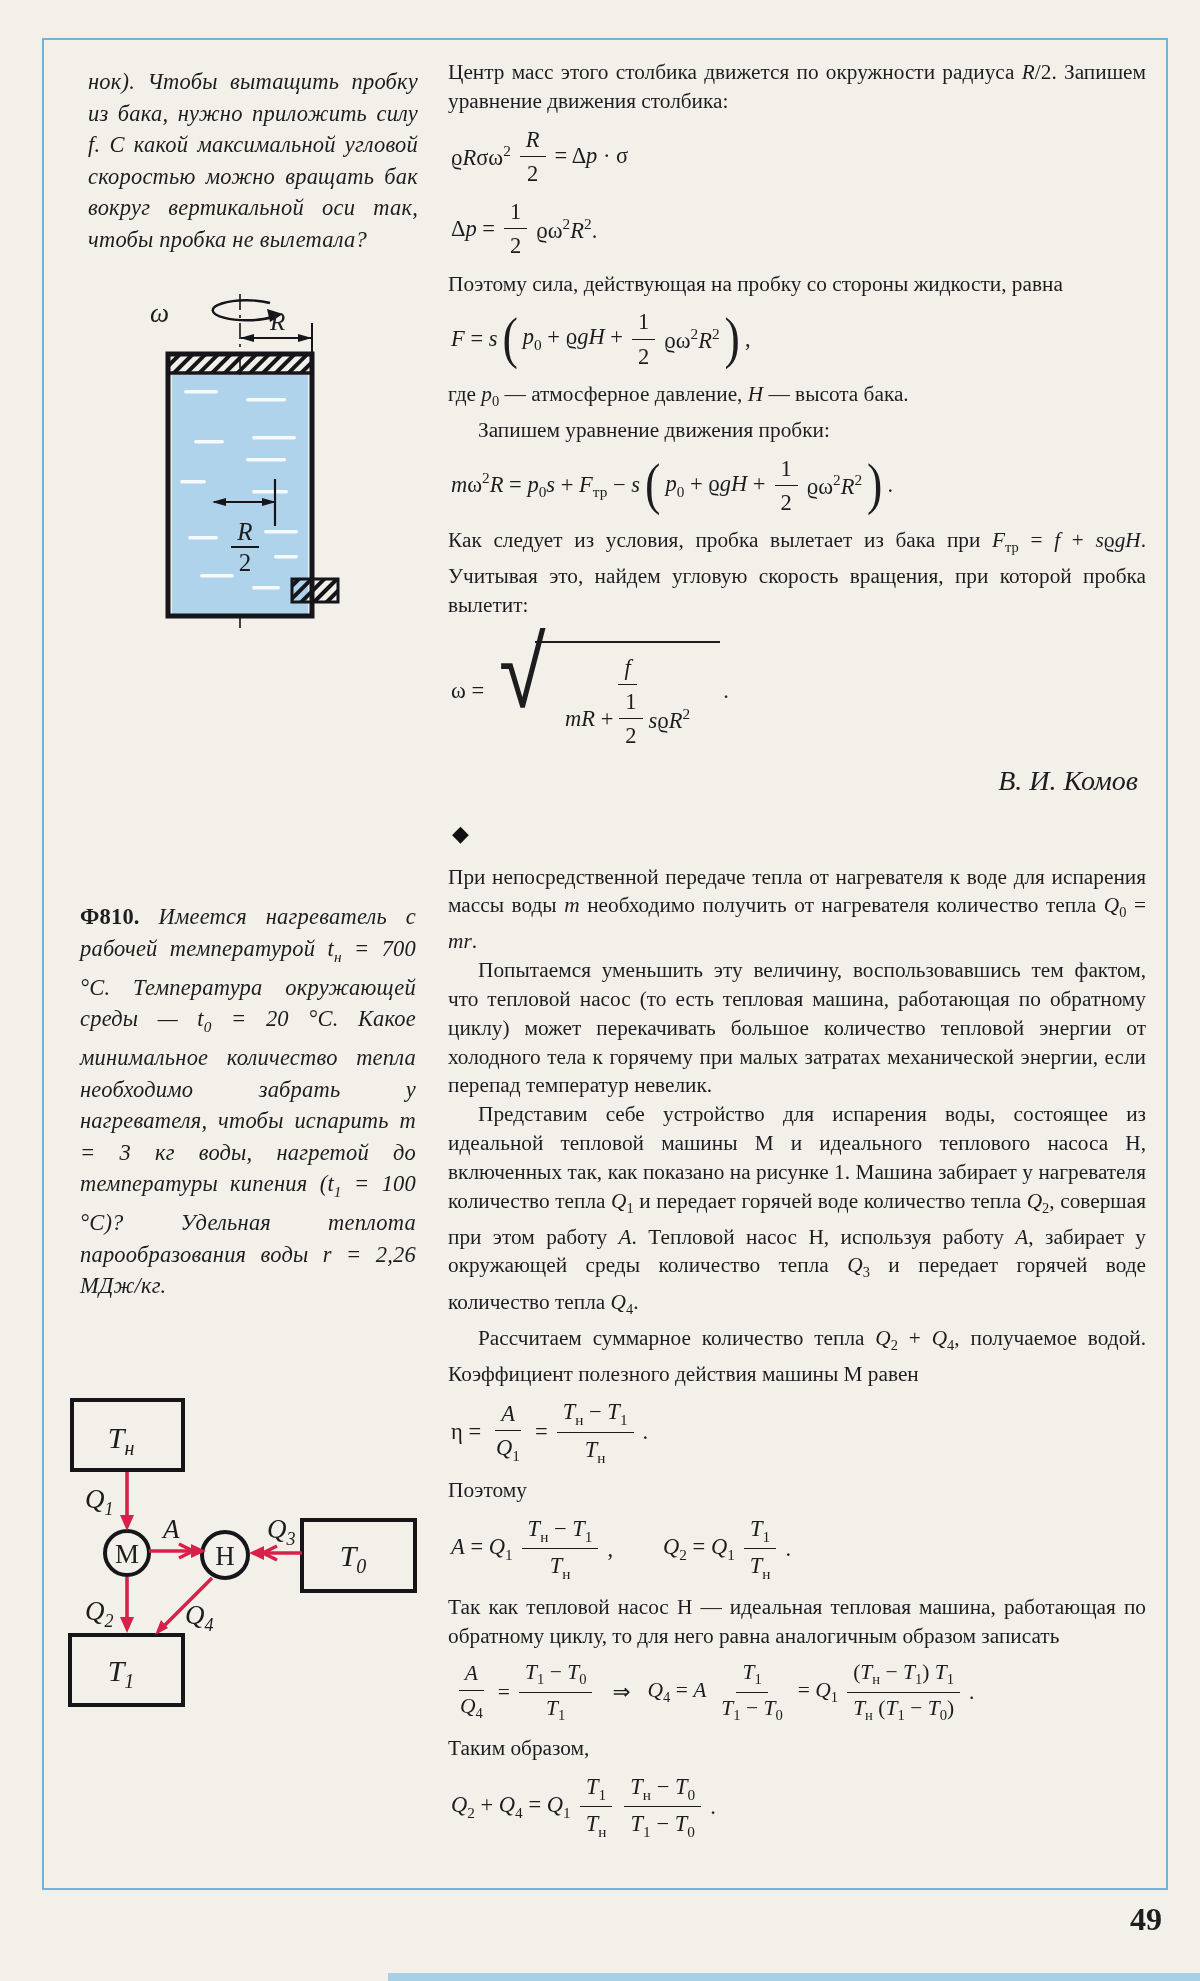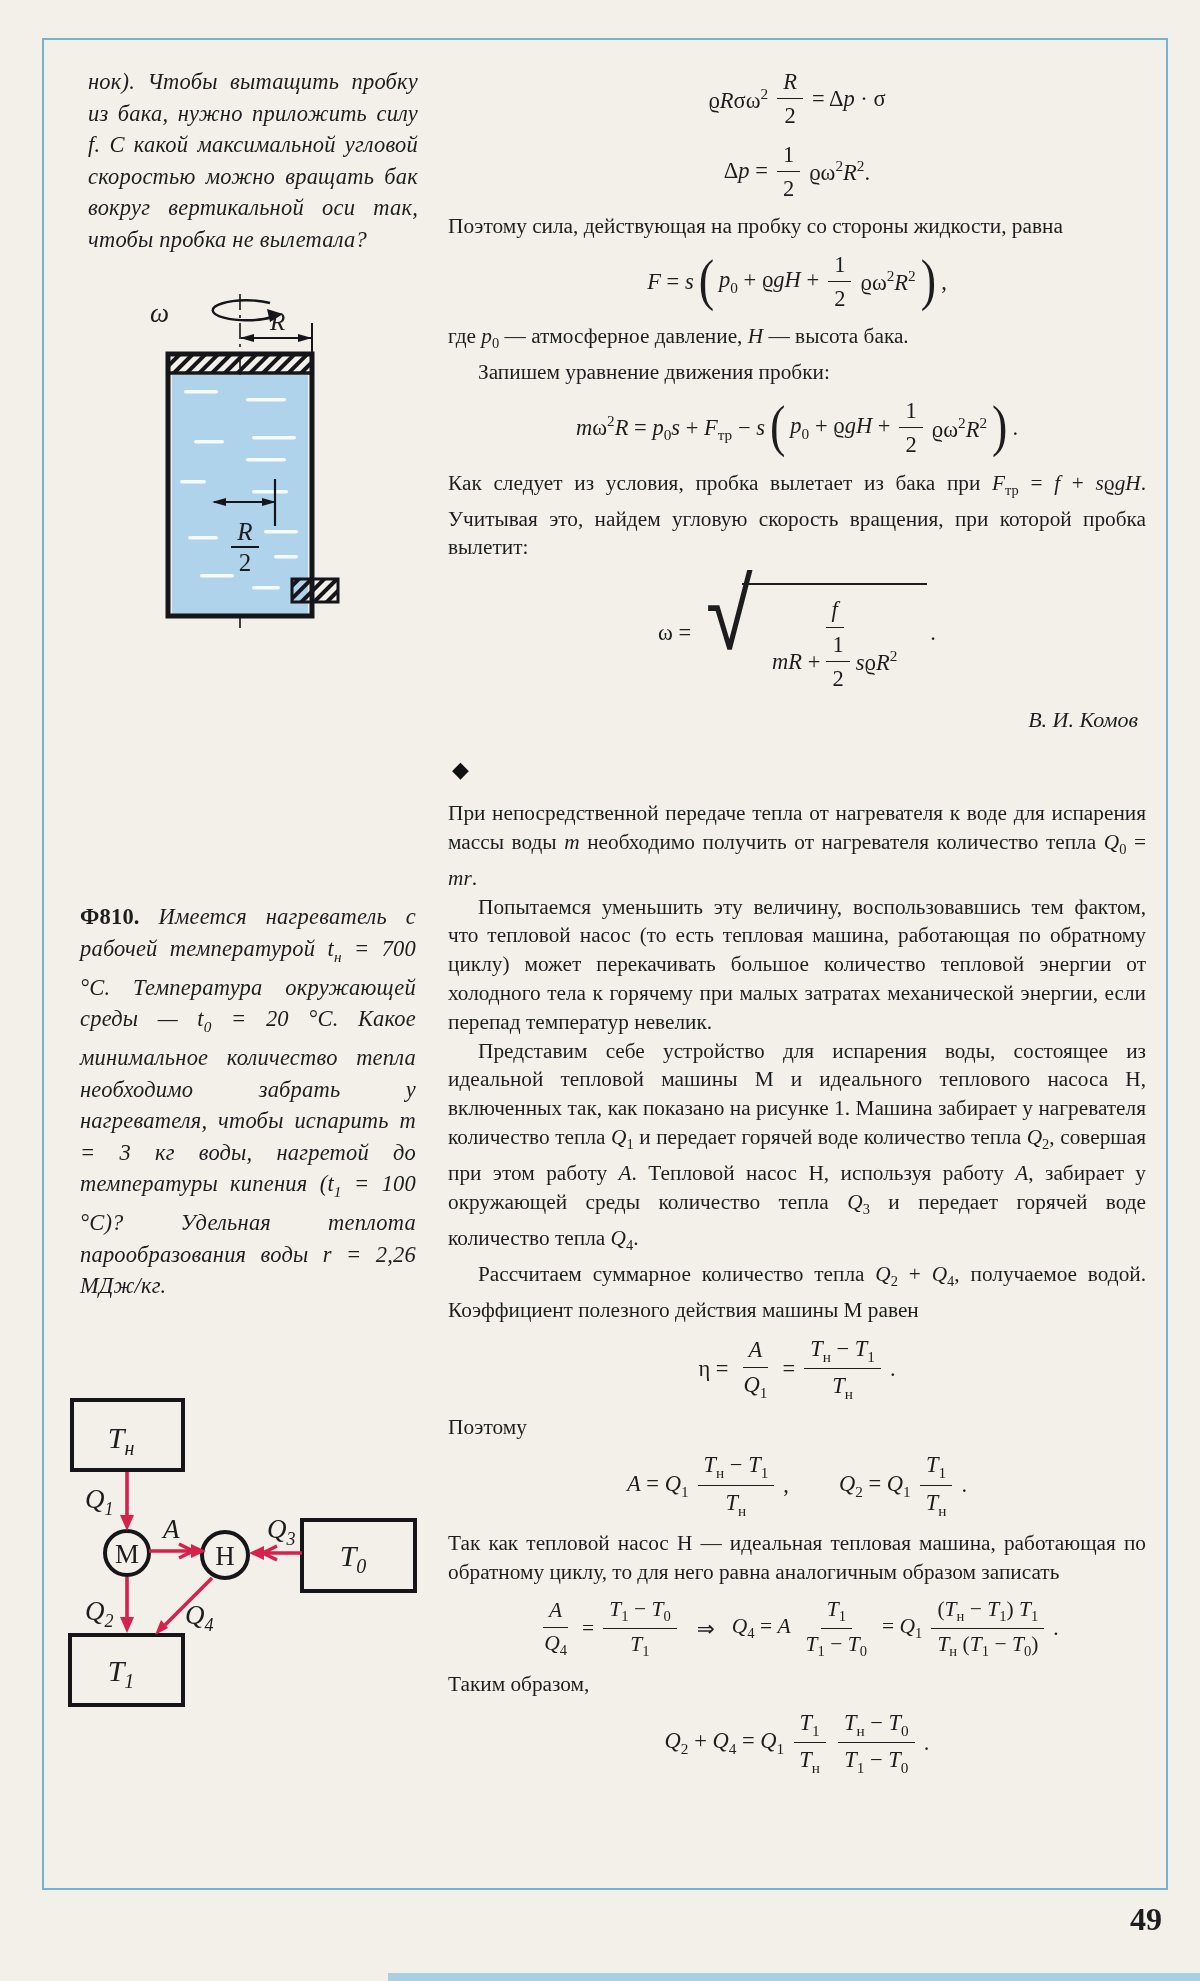--- a/index.html
+++ b/index.html
@@ -16,24 +16,24 @@
   .problem{font-style:italic;font-size:22.5px;line-height:31.5px;text-align:justify;
            letter-spacing:.2px;font-weight:500;}
   .f810{position:absolute;left:80px;top:901px;width:336px;}
   .f810 .plabel{font-style:normal;font-weight:bold;}
   .tank-wrap{position:absolute;left:124px;top:290px;}
   .machine-wrap{position:absolute;left:55px;top:1398px;}
   
   .col-right{position:absolute;left:448px;top:58px;width:698px;}
   .para{font-size:21.3px;line-height:28.8px;text-align:justify;}
   .indent{text-indent:30px;}
-  .author{text-align:right;font-style:italic;font-size:22px;margin:12px 8px 0 0;}
+  .author{text-align:right;font-style:italic;font-size:28px;margin:12px 8px 0 0;}
   .separator{font-size:22px;margin:24px 0 16px 4px;color:#111;}
   
-  .formula{display:flex;justify-content:center;align-items:center;
+  .formula{display:flex;align-items:center;
            font-size:22.5px;margin:9px 0;white-space:nowrap;}
   .formula.small{font-size:21.5px;}
   .fpart{margin:0 3px;}
   .frac{display:inline-flex;flex-direction:column;align-items:center;margin:0 6px;
         line-height:1.3;}
   .frac>.num{padding:0 6px 2px;border-bottom:1.7px solid currentColor;text-align:center;}
   .frac>.den{padding:2px 6px 0;text-align:center;}
   .row{display:inline-flex;align-items:center;}
   .bigp{font-size:205%;font-weight:400;transform:scaleY(1.22);line-height:.8;margin:0 2px;}
   .gap{display:inline-block;width:44px;}
@@ -139,20 +139,21 @@
       <text x="170" y="167" font-size="27" text-anchor="middle">Н</text>
       <text x="30" y="110" font-size="27" font-style="italic"><tspan>Q</tspan><tspan dy="7" font-size="18">1</tspan></text>
       <text x="108" y="140" font-size="27" font-style="italic">A</text>
       <text x="212" y="140" font-size="27" font-style="italic"><tspan>Q</tspan><tspan dy="7" font-size="18">3</tspan></text>
       <text x="30" y="222" font-size="27" font-style="italic"><tspan>Q</tspan><tspan dy="7" font-size="18">2</tspan></text>
       <text x="130" y="226" font-size="27" font-style="italic"><tspan>Q</tspan><tspan dy="7" font-size="18">4</tspan></text>
     </svg>
   </div>
 
   <div class="col-right">
+    <div class="para">Центр масс этого столбика движется по окружности радиуса <i>R</i>/2. Запишем уравнение движения столбика:</div>
 
     <div class="formula">
       <span class="fpart">ϱ<i>R</i>σω<sup>2</sup></span>
       <span class="frac">
           <span class="num"><i>R</i></span>
           <span class="den">2</span>
         </span>
       <span class="fpart">= Δ<i>p</i> · σ</span>
     </div>
 

